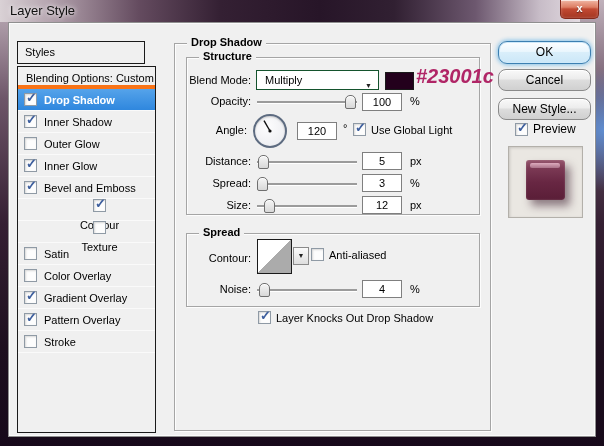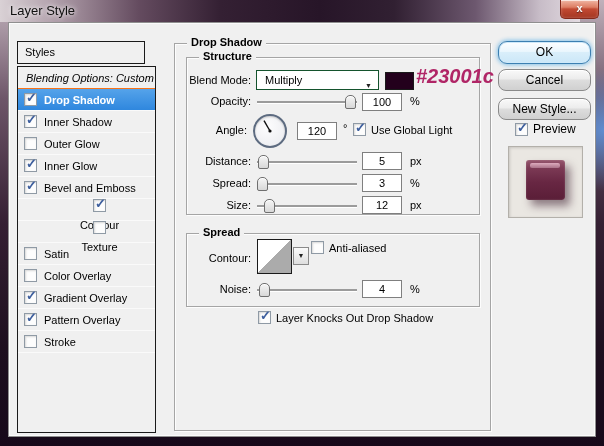--- a/index.html
+++ b/index.html
@@ -39,21 +39,21 @@
     position:absolute;left:8px;top:18px;width:128px;height:23px;
     border:1px solid #1a1a1a;background:#f0f0f0;
     font-size:11px;line-height:21px;padding-left:7px;
   }
   .styles-list{
     position:absolute;left:8px;top:43px;width:139px;height:367px;
     border:1px solid #1a1a1a;background:#f0f0f0;overflow:hidden;
   }
   .blending-row{
     height:22px;font-size:11px;line-height:22px;padding-left:8px;
-    border-bottom:1px solid #f97316;background:#f0f0f0;cursor:pointer;font-style:italic;
+    border-bottom:4px solid #f97316;background:#f0f0f0;cursor:pointer;
   }
   .style-row{
     height:22px;display:flex;align-items:center;gap:7px;padding-left:6px;
     border-bottom:1px solid #fafafa;font-size:11px;cursor:pointer;
   }
   .style-row.indent{padding-left:26px;flex-direction:column;}
   .style-row.selected{
     background:linear-gradient(180deg,#55a3ea,#2f87de);
     color:#fff;font-weight:bold;
   }
@@ -272,21 +272,21 @@
     <div class="valbox" style="left:353px;top:173px;">12</div>
     <div class="unit" style="left:401px;top:176px;">px</div>
 
     <div class="group" style="left:177px;top:210px;width:294px;height:74px;">
       <span class="group-label">Spread</span>
     </div>
 
     <div class="flabel" style="left:150px;top:229px;">Contour:</div>
     <div class="contour-thumb"></div>
     <div class="contour-arrow">▼</div>
-    <div class="checkline" style="left:302px;top:218px;">
+    <div class="checkline" style="left:302px;top:225px;">
       <span class="cb"></span>
       <span>Anti-aliased</span>
     </div>
 
     <div class="flabel" style="left:150px;top:260px;">Noise:</div>
     <div class="slider" style="left:248px;top:259px;">
       <div class="track"></div>
       <div class="thumb" style="left:2px;"></div>
     </div>
     <div class="valbox" style="left:353px;top:257px;">4</div>

